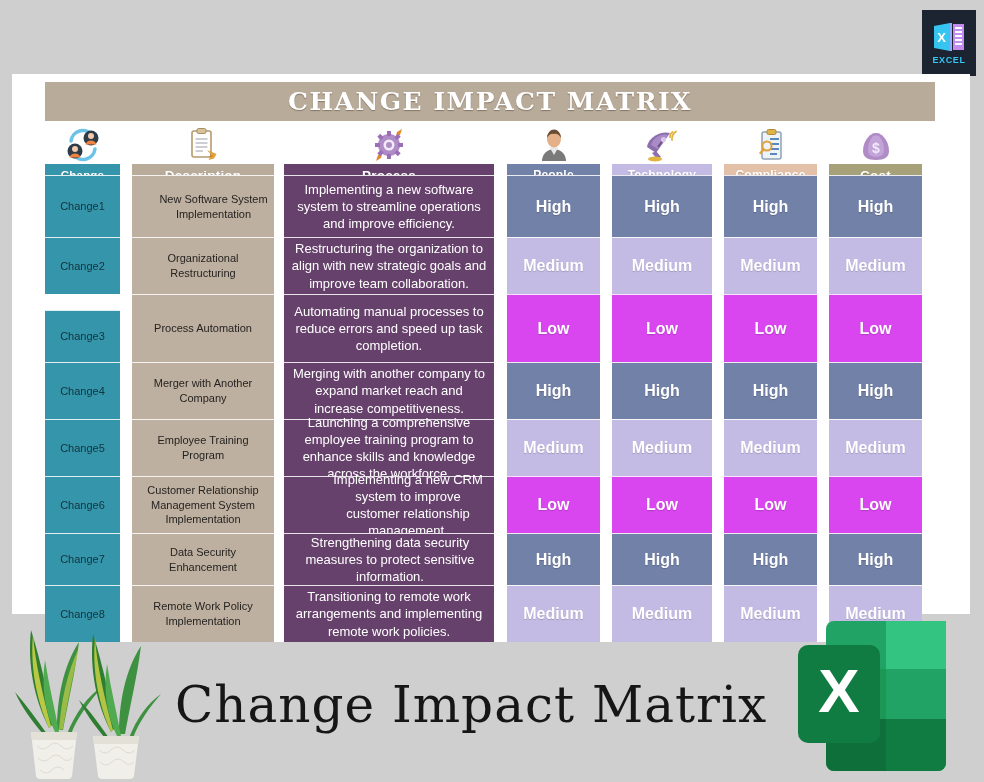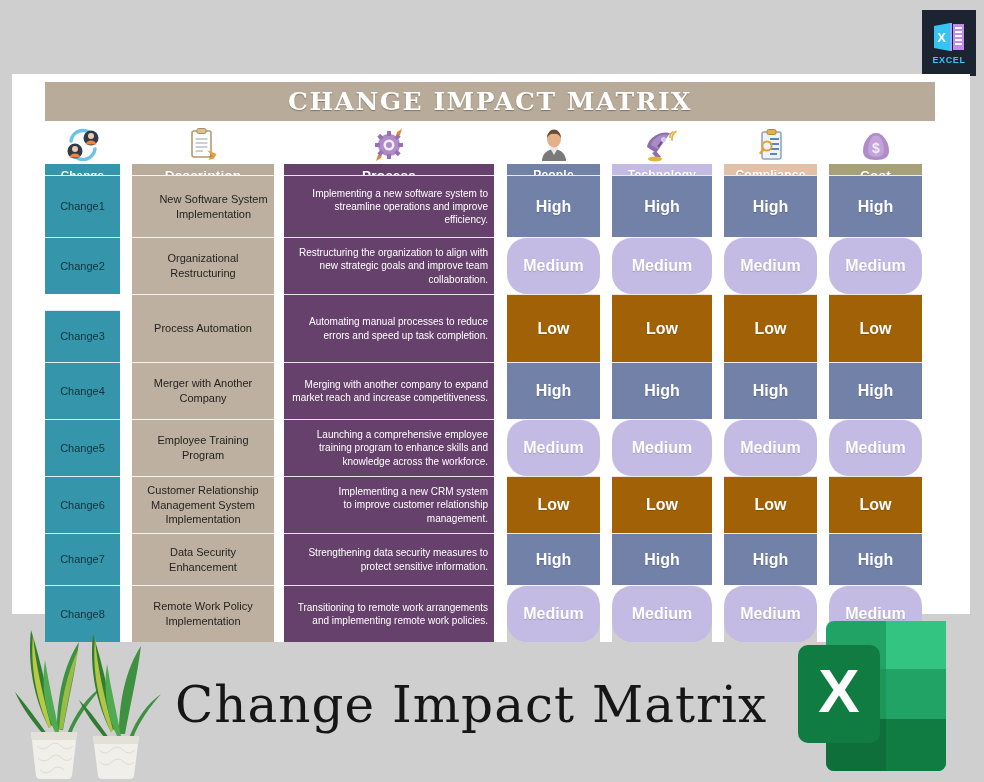--- a/index.html
+++ b/index.html
@@ -87,30 +87,29 @@
   .c-change {
     background: #3596ab; color: #13323b;
     font-size: 11px;
   }
   .c-desc {
     background: #bdb0a0; color: #262320;
     font-size: 11px;
   }
   .c-process {
     background: #66416b; color: #ffffff;
-    font-size: 10px;
-    text-align: right;
+    font-size: 13px;
   }
   .c-level {
     font-size: 16px; font-weight: bold; color: #ffffff;
     text-shadow: 0 1px 1px rgba(0,0,0,.18);
   }
   .lvl-high   { background: #7281a8; }
-  .lvl-medium { background: #c3bbe4; border-radius: 20px; }
-  .lvl-low    { background: #a16207; }
+  .lvl-medium { background: #c3bbe4; }
+  .lvl-low    { background: #d946ef; }
 
   .spacer { background: #ffffff; }
 
   
   .bottom-title {
     position: absolute; left: 175px; top: 676px;
     font-family: "DejaVu Serif", serif;
     font-size: 50px; color: #161616;
     letter-spacing: 1px; white-space: nowrap;
   }

